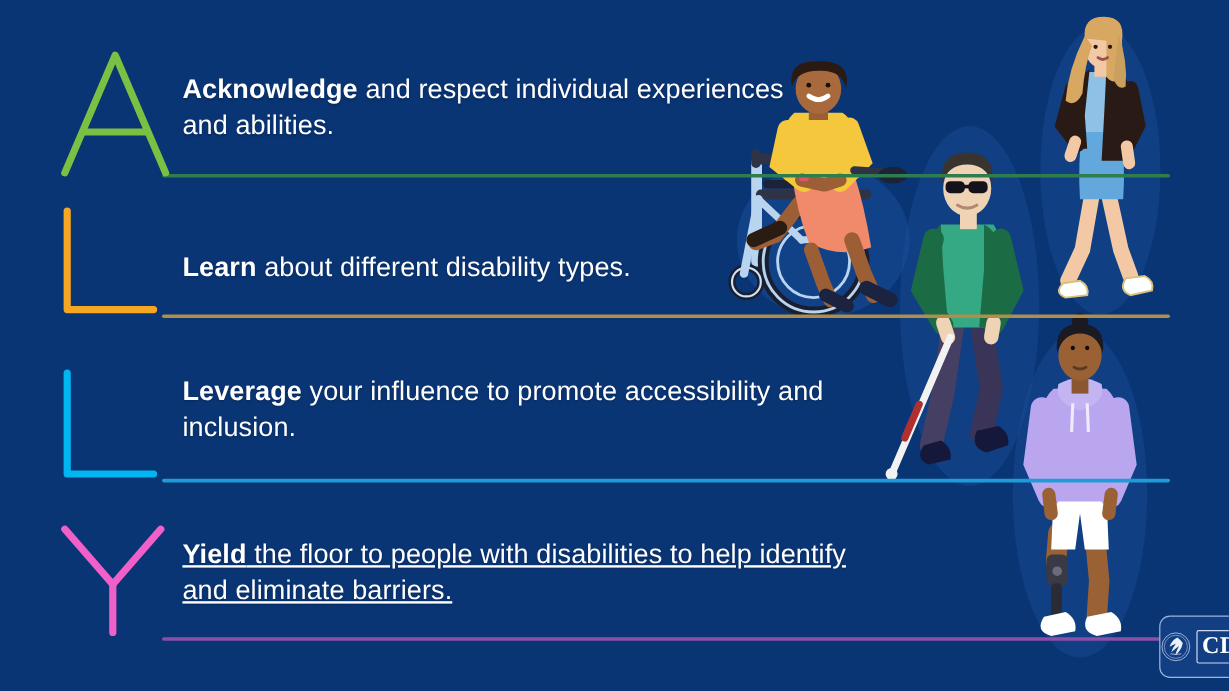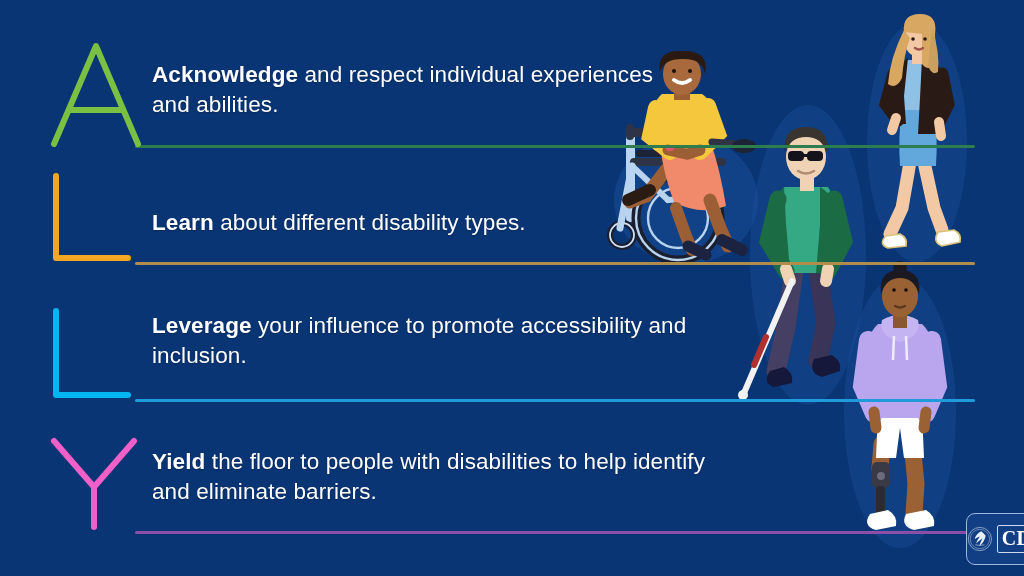--- a/index.html
+++ b/index.html
@@ -274,21 +274,21 @@
   </div>
 
   <div class="rowtext" style="top:311px;">
     <span class="kw">Leverage</span><span class="rest"> your influence to promote accessibility and inclusion.</span>
   </div>
 
   <div class="rowtext" style="top:208px;max-width:560px;">
     <span class="kw">Learn</span><span class="rest"> about different disability types.</span>
   </div>
 
-  <div class="rowtext" style="top:447px;max-width:560px;">
+  <div class="rowtext" style="top:447px;max-width:560px;text-decoration:underline;">
     <span class="kw">Yield</span><span class="rest"> the floor to people with disabilities to help identify and eliminate barriers.</span>
   </div>
 
   <div id="cdc-logo" style="border-color: rgb(159, 182, 221);">
     <svg class="seal" viewBox="0 0 40 40">
       <circle cx="20" cy="20" r="18" fill="none" stroke="#c8d7ee" stroke-width="1"></circle>
       <circle cx="20" cy="20" r="15" fill="none" stroke="#c8d7ee" stroke-width=".7"></circle>
       <path d="M22 8 Q14 12 12 20 Q16 17 20 16 Q16 21 14 27 Q20 22 24 19 Q21 25 19 31 Q27 25 29 15 Q26 11 22 8 Z" fill="#e9f0fa"></path>
       <path d="M13 29 Q20 31 27 29" stroke="#c8d7ee" stroke-width="1" fill="none"></path>
     </svg>

